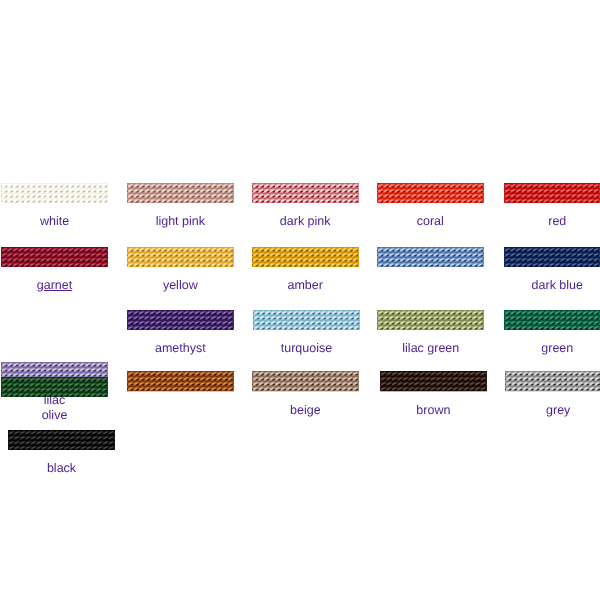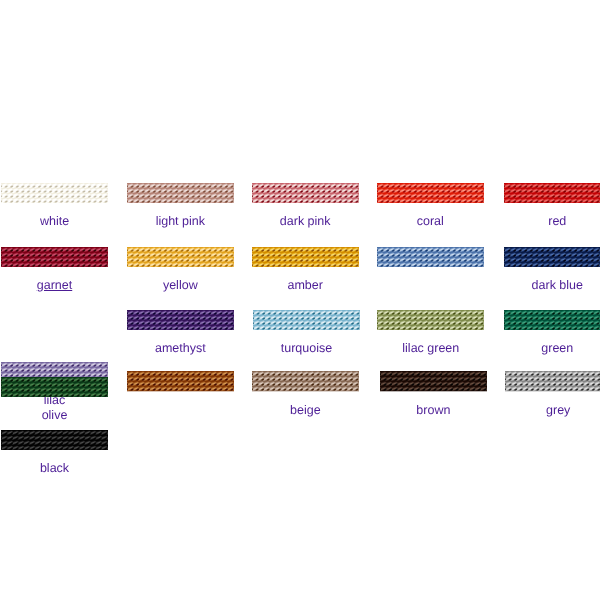--- a/index.html
+++ b/index.html
@@ -3409,21 +3409,21 @@
               <g transform="translate(16.425,13.500) rotate(-26)">
                 <ellipse rx="1.6" ry="0.85" fill="#1F1F1F"></ellipse>
               </g>
             </pattern>
           </defs>
           <rect width="107" height="20.3" fill="url(#rp19)"></rect>
         </svg>
       </div>
       <div class="label" style="top: 31.2px; width: 107px;">grey</div>
     </div>
-    <div class="cell" style="left: 1px; top: 429.6px; width: 89px;">
+    <div class="cell" style="left: 8px; top: 429.6px; width: 89px;">
       <div class="swatch" style="width: 107px; height: 20.3px;">
         <svg width="107" height="20.3" viewBox="0 0 107 20.3" preserveAspectRatio="none">
           <defs>
             <linearGradient id="lg20" x1="0" y1="1" x2="0.2" y2="0">
               <stop offset="0" stop-color="#000000"></stop>
               <stop offset="0.2" stop-color="#111111"></stop>
               <stop offset="0.5" stop-color="#545454"></stop>
               <stop offset="0.8" stop-color="#111111"></stop>
               <stop offset="1" stop-color="#000000"></stop>
             </linearGradient>

